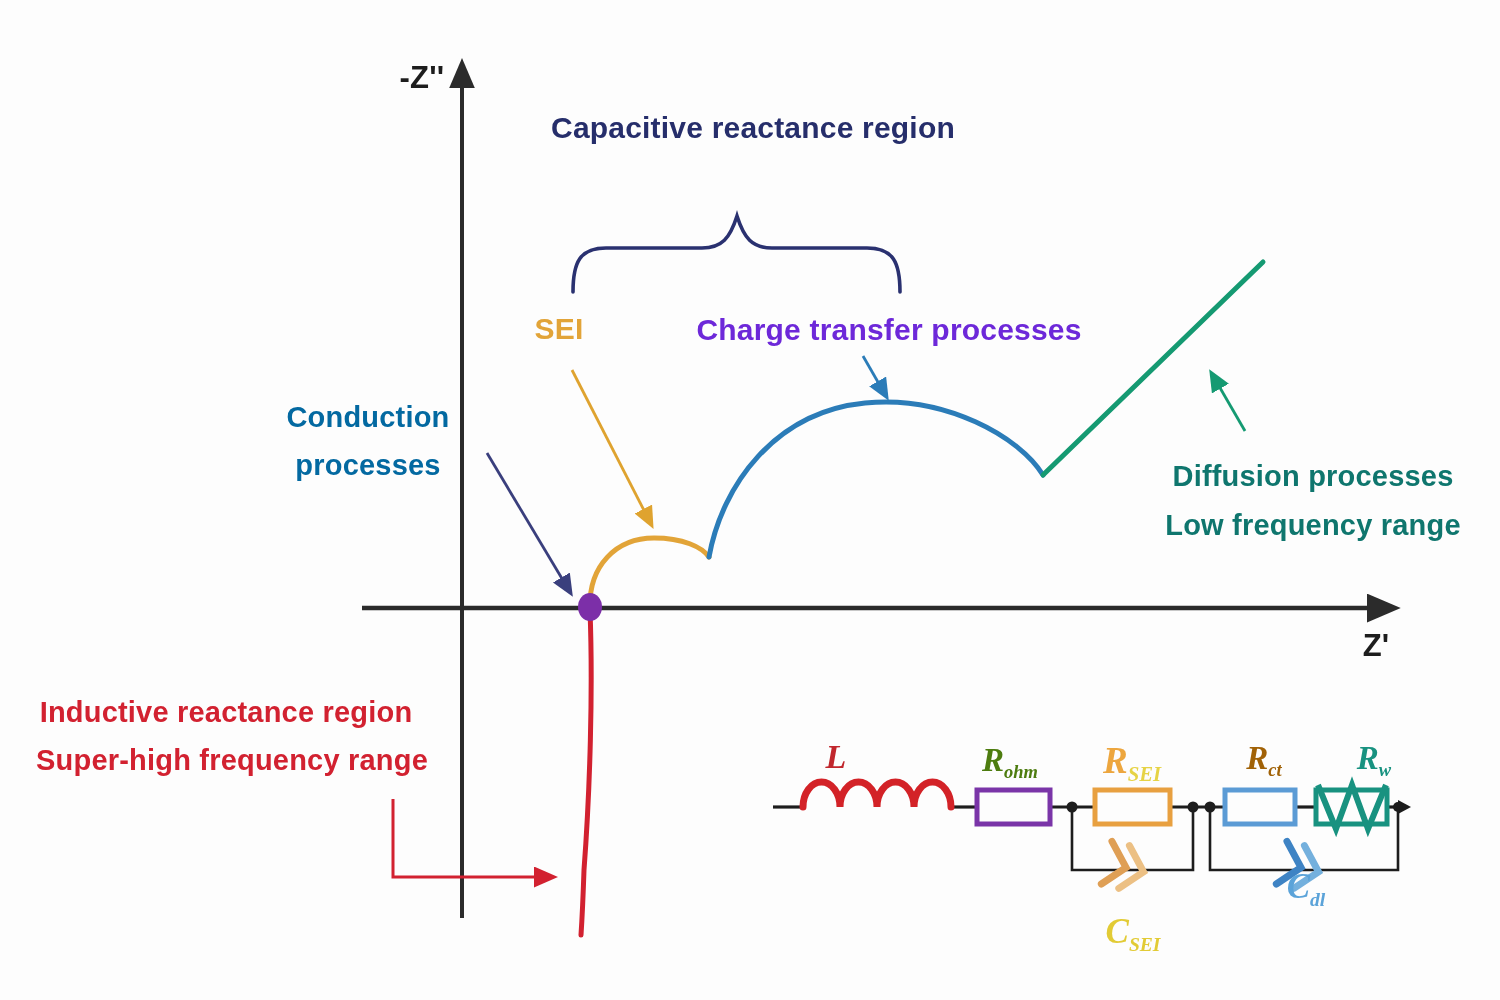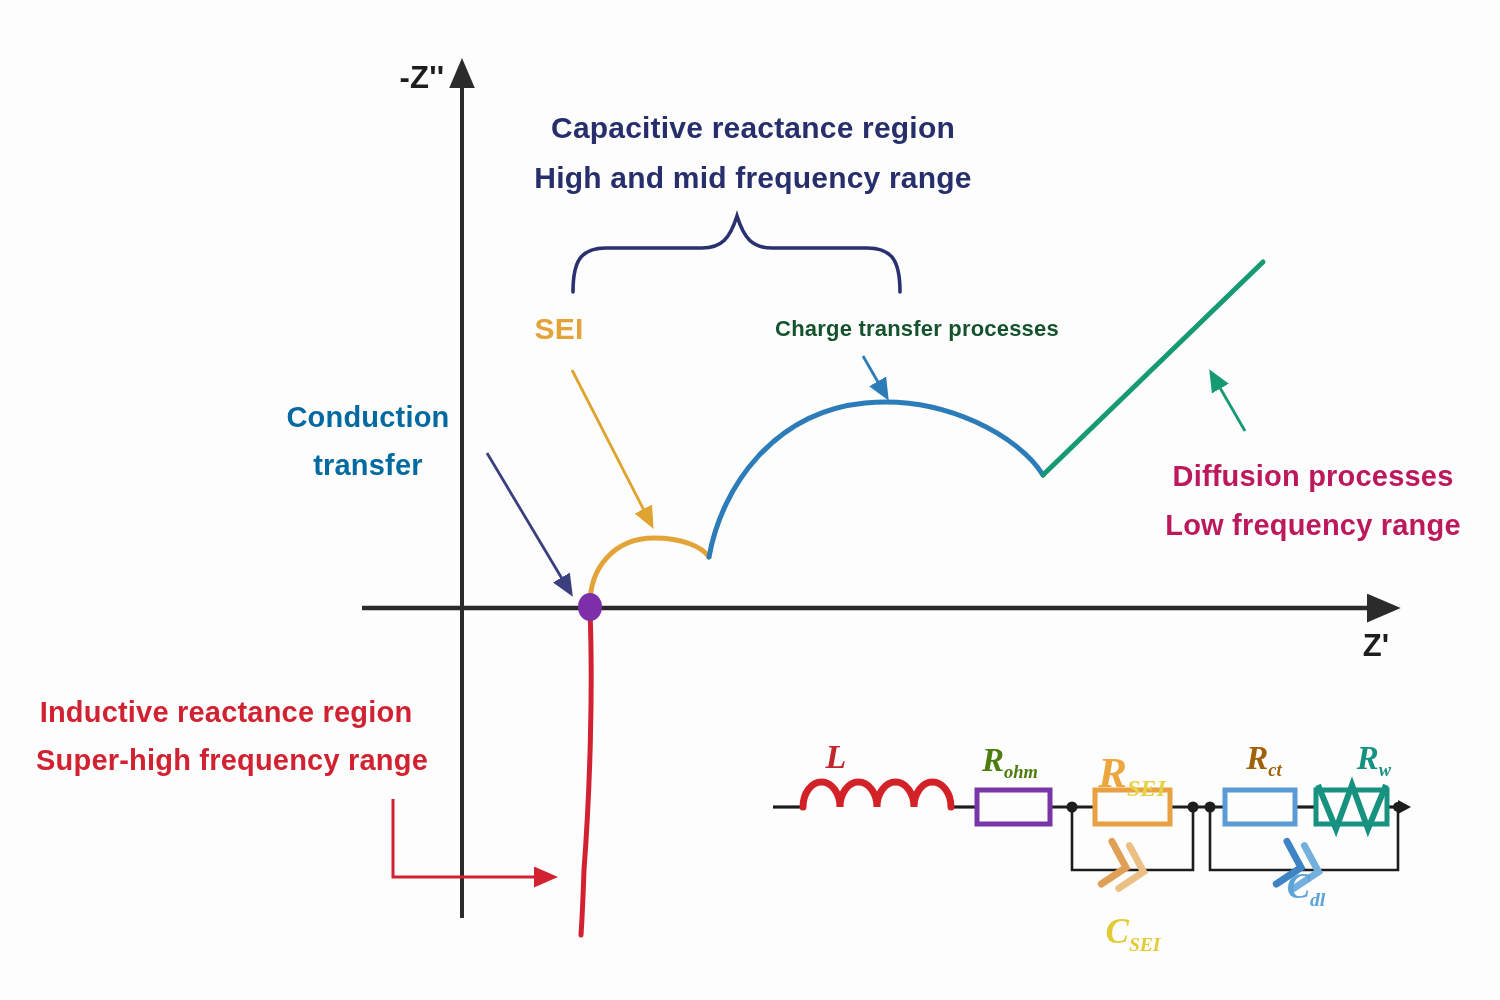--- a/index.html
+++ b/index.html
@@ -8,34 +8,34 @@
     font-family:"Liberation Sans",sans-serif;overflow:hidden;
   }
   #fig-svg{position:absolute;left:0;top:0;}
   .lbl{
     position:absolute;transform:translate(-50%,-50%);
     font-weight:bold;white-space:nowrap;line-height:1.1;
     letter-spacing:.2px;
   }
   .navy{color:#262e6b;font-size:30px;}
   .gold{color:#e2a438;font-size:30px;}
-  .ctblue{color:#14532d;font-size:22px;margin-left:28px;}
+  .ctblue{color:#6d28d9;font-size:30px;}
   .purple{color:#0369a1;font-size:29px;}
-  .teal{color:#be185d;font-size:29px;}
+  .teal{color:#0f766e;font-size:29px;}
   .redtxt{color:#d22130;font-size:29px;}
   .axis-lbl{color:#1d1d1d;font-size:31px;}
   .circ{
     position:absolute;transform:translate(-50%,-50%);
     font-family:"Liberation Serif",serif;font-style:italic;font-weight:bold;
     white-space:nowrap;
   }
   .circ sub{font-size:.56em;line-height:0;}
   .c-l{color:#c1272d;font-size:34px;}
   .c-rohm{color:#4d7c0f;font-size:33px;}
-  .c-rsei{color:#eda63e;font-size:43px;margin-top:12px;}
+  .c-rsei{color:#eda63e;font-size:37px;}
   .c-rsei sub{color:#e6d345;}
   .c-rct{color:#a16207;font-size:33px;}
   .c-rw{color:#189280;font-size:33px;}
   .c-csei{color:#e2cb35;font-size:35px;}
   .c-cdl{color:#5ba3d9;font-size:35px;}
 </style>
 </head>
 <body>
 
 <div id="stage">
@@ -121,27 +121,26 @@
         <path d="M -22,-22 L -2,0 L -22,22" fill="none" stroke="#3e83c4" stroke-width="7" stroke-linecap="round"></path>
         <path d="M -4,-22 L 16,0 L -4,22" fill="none" stroke="#74b0dd" stroke-width="7" stroke-linecap="round"></path>
       </g>
     </g>
   </svg>
 
   <div class="lbl axis-lbl" style="left:422px;top:78px;">-Z''</div>
   <div class="lbl axis-lbl" style="left:1376px;top:646px;">Z'</div>
 
   <div class="lbl navy" style="left:753px;top:127px;">Capacitive reactance region</div>
-  <div class="lbl navy" style="left:753px;top:177px;">High and mid frequency range</div>
 
   <div class="lbl gold" style="left:559px;top:328px;">SEI</div>
   <div class="lbl ctblue" style="left:889px;top:329px;">Charge transfer processes</div>
 
   <div class="lbl purple" style="left:368px;top:418px;">Conduction</div>
-  <div class="lbl purple" style="left:368px;top:466px;">transfer</div>
+  <div class="lbl purple" style="left:368px;top:466px;">processes</div>
 
   <div class="lbl teal" style="left:1313px;top:477px;">Diffusion processes</div>
   <div class="lbl teal" style="left:1313px;top:526px;">Low frequency range</div>
 
   <div class="lbl redtxt" style="left:226px;top:713px;">Inductive reactance region</div>
   <div class="lbl redtxt" style="left:232px;top:761px;">Super-high frequency range</div>
 
   <div class="circ c-l" style="left:836px;top:757px;">L</div>
   <div class="circ c-rohm" style="left:1010px;top:760px;"><span>R</span><sub>ohm</sub></div>
   <div class="circ c-rsei" style="left:1132px;top:760px;"><span>R</span><sub>SEI</sub></div>

